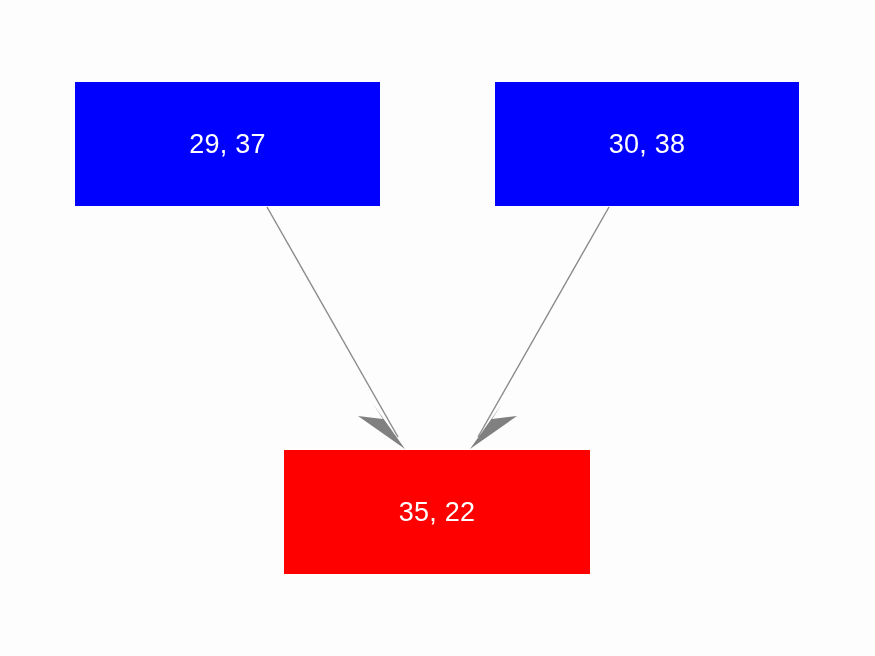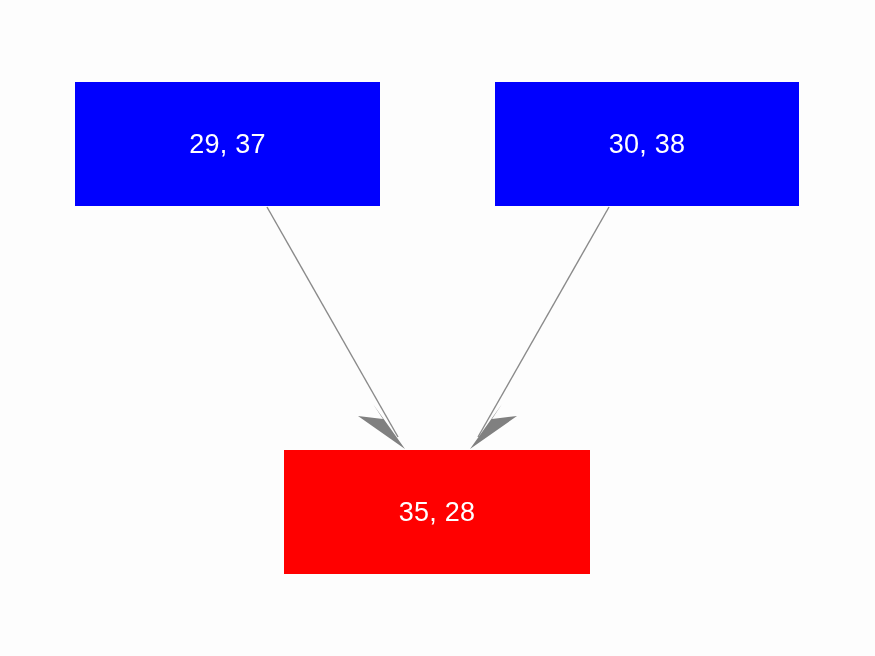--- a/index.html
+++ b/index.html
@@ -65,16 +65,16 @@
 
   <div class="node" style="left:75px; top:82px; width:305px; height:124px; background:#0000ff;">
     <span class="node-label">29, 37</span>
   </div>
 
   <div class="node" style="left:495px; top:82px; width:304px; height:124px; background:#0000ff;justify-content:center;">
     <span class="node-label">30, 38</span>
   </div>
 
   <div class="node" style="left:284px; top:450px; width:306px; height:124px; background:#ff0000;">
-    <span class="node-label">35, 28</span>
+    <span class="node-label">35, 22</span>
   </div>
 
 </div>
 
 </body></html>

